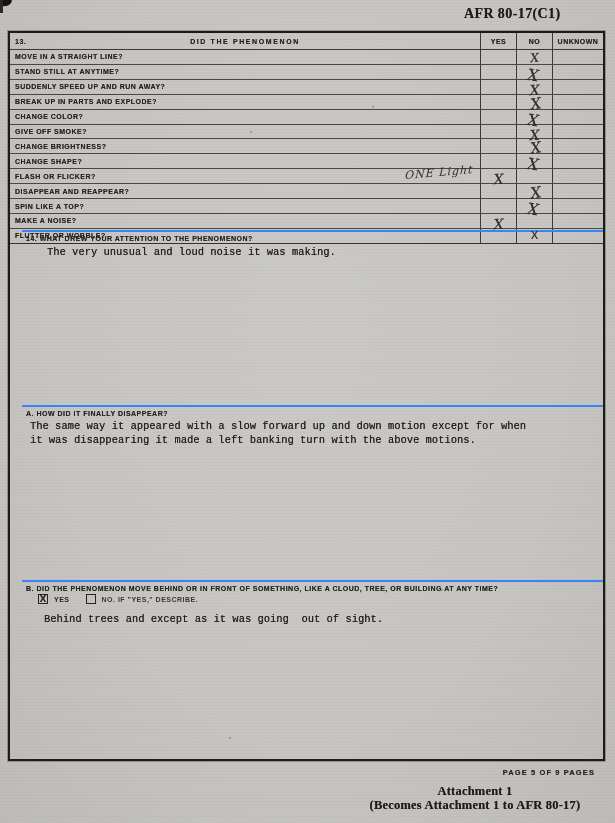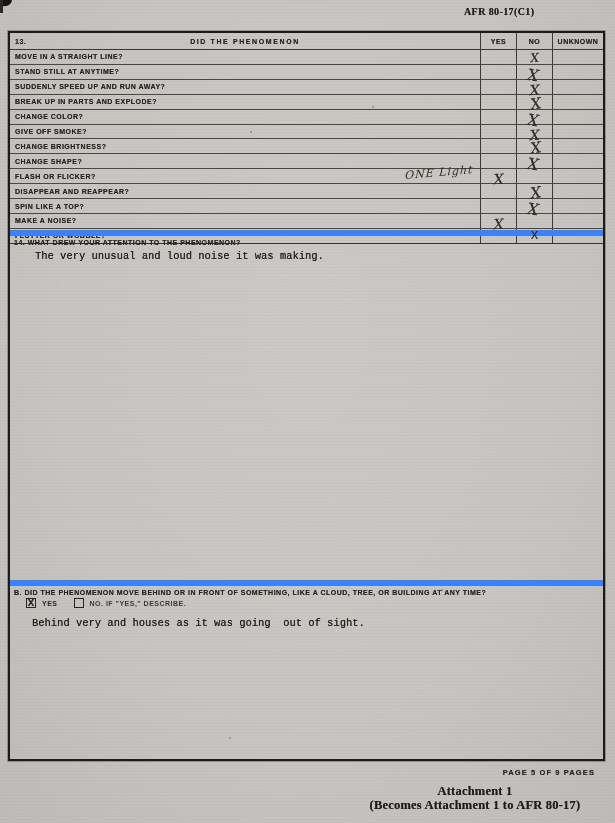--- a/index.html
+++ b/index.html
@@ -14,21 +14,21 @@
       radial-gradient(ellipse at 50% 40%, rgba(255,255,255,0.06) 0%, rgba(0,0,0,0) 55%, rgba(0,0,0,0.05) 100%),
       repeating-linear-gradient(0deg, rgba(0,0,0,0.014) 0 1px, rgba(255,255,255,0.012) 1px 3px),
       #c6c5c1;
   }
   .speck{position:absolute;background:#8f8d87;border-radius:50%;}
   .corner-smudge{position:absolute;left:-3px;top:-3px;width:15px;height:9px;background:#15140f;border-radius:0 0 6px 0;transform:rotate(-4deg);}
   .corner-smudge2{position:absolute;left:0px;top:0px;width:3px;height:13px;background:#2a2823;}
 
   .afr-header{
     position:absolute;left:464px;top:6px;
-    font-family:"Liberation Serif", serif;font-weight:bold;font-size:10px;
+    font-family:"Liberation Serif", serif;font-weight:bold;font-size:14px;
     color:#1d1c17;letter-spacing:0.4px;
     text-shadow:0 0 0.4px rgba(0,0,0,0.6);
   }
 
   .form{
     position:absolute;left:8px;top:31px;width:593px;height:726px;
     border:2px solid #1d1c17;
     box-shadow:0 0 0 1px rgba(60,58,52,0.35);
   }
 
@@ -62,21 +62,21 @@
   .trow:last-of-type .xmark{transform:none;font-size:11px;font-style:normal;font-family:"DejaVu Sans",sans-serif;}
 
   .hand-note{
     position:absolute;right:6px;top:-3px;
     font-family:"DejaVu Serif", serif;font-style:italic;
     font-size:11px;color:#302e28;transform:rotate(-5deg) skewX(-8deg);
     letter-spacing:1px;white-space:nowrap;z-index:4;
   }
 
   
-  .section{position:absolute;left:0;right:0;border-top:6px solid #3b82f6;}
+  .section{position:absolute;left:12px;right:0;border-top:2px solid #3b82f6;}
   .sec-label{position:absolute;left:4px;top:3px;}
   .typed{
     position:absolute;
     font-family:"Liberation Mono", monospace;font-size:10.3px;line-height:13.5px;
     color:#211f1a;white-space:pre-wrap;letter-spacing:0.1px;
     text-shadow:0.2px 0.2px 0.4px rgba(25,23,18,0.75);
   }
   .sec14{top:197px;height:175px;}
   .secA{top:372px;height:175px;}
   .secB{top:547px;height:179px;}
@@ -322,34 +322,39 @@
           <span class="xmark"></span>
         </div>
     </div>
   </div>
 
   <div class="section sec14">
     <span class="flabel sec-label">14. WHAT DREW YOUR ATTENTION TO THE PHENOMENON?</span>
     <div class="typed" style="left:25px;top:14px;">The very unusual and loud noise it was making.</div>
   </div>
 
+  <div class="section secA">
+    <span class="flabel sec-label">A. HOW DID IT FINALLY DISAPPEAR?</span>
+    <div class="typed" style="left:8px;top:13px;">The same way it appeared with a slow forward up and down motion except for when
+it was disappearing it made a left banking turn with the above motions.</div>
+  </div>
 
   <div class="section secB">
     <span class="flabel sec-label">B. DID THE PHENOMENON MOVE BEHIND OR IN FRONT OF SOMETHING, LIKE A CLOUD, TREE, OR BUILDING AT ANY TIME?</span>
     <div class="chk-line">
       <span class="chkbox">
           <span>X</span>
         </span>
       <span class="chk-label">YES</span>
       <span class="chkbox" style="margin-left:12px;">
           <span></span>
         </span>
       <span class="chk-label dim">NO. IF "YES," DESCRIBE.</span>
     </div>
-    <div class="typed" style="left:22px;top:31px;">Behind very and houses as it was going  out of sight.</div>
+    <div class="typed" style="left:22px;top:31px;">Behind trees and except as it was going  out of sight.</div>
   </div>
 
 </div>
 
 <div class="page-number">PAGE 5 OF 9 PAGES</div>
 
 <div class="attachment">
   <div>Attachment 1</div>
   <div>(Becomes Attachment 1 to AFR 80-17)</div>
 </div>

